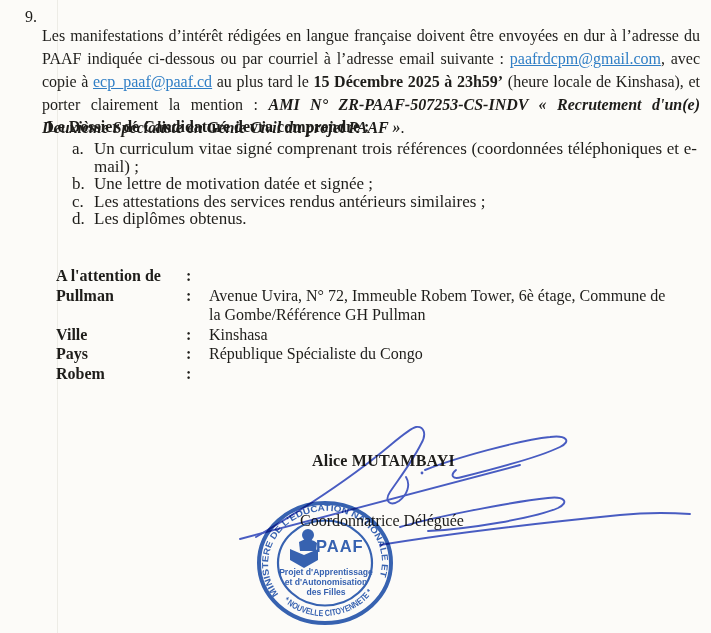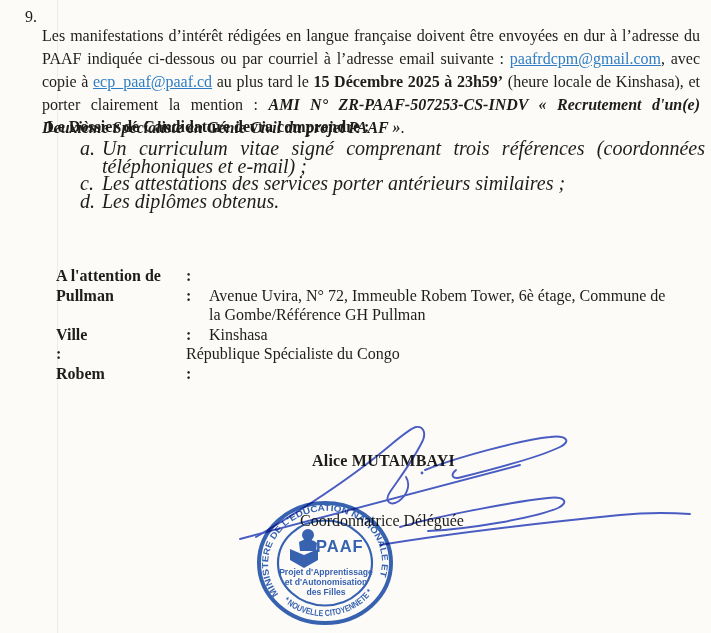--- a/index.html
+++ b/index.html
@@ -17,22 +17,22 @@
   
   .p9num  { position:absolute; left:25px; top:8px; font-size:16px; }
   .p9text { position:absolute; left:42px; top:8px; width:658px;
             font-size:16px; line-height:23px; text-align:justify; }
   .doclink { color:#2f7ec5; text-decoration:underline; cursor:pointer; }
   .bold { font-weight:bold; }
   .boldital { font-weight:bold; font-style:italic; }
 
   
   .dheading { position:absolute; left:47px; top:118px; font-size:16px; font-weight:bold;text-align:center; }
-  .dlist { position:absolute; left:80px; top:140px; width:625px;
-           font-style:italic; font-size:20px; line-height:17.5px; text-align:justify; }
+  .dlist { position:absolute; left:72px; top:140px; width:625px;
+           font-size:17px; line-height:17.5px; text-align:justify; }
   .ditem  { padding-left:22px; }
   .dletter{ display:inline-block; width:22px; margin-left:-22px; }
 
   
   .contact { position:absolute; left:37px; top:266px; width:666px;
              font-size:16px; line-height:19.5px;margin-left:19px; }
   .crow   { display:grid; grid-template-columns:130px 23px auto; align-items:start; }
   .clabel { font-weight:bold; }
   .ccolon { font-weight:bold; }
   .cvalue { width:510px; }
@@ -54,40 +54,42 @@
 
 <div class="page">
   <div class="crease"></div>
 
   <div class="p9num">9.</div>
   <p class="p9text"><span>Les manifestations d’intérêt rédigées en langue française doivent être envoyées en dur à l’adresse du PAAF indiquée ci-dessous ou par courriel à l’adresse email suivante : </span><a class="doclink">paafrdcpm@gmail.com</a><span>, avec copie à </span><a class="doclink">ecp_paaf@paaf.cd</a><span> au plus tard le </span><span class="bold">15 Décembre 2025 à 23h59’</span><span> (heure locale de Kinshasa), et porter clairement la mention : </span><span class="boldital">AMI N° ZR-PAAF-507253-CS-INDV « Recrutement d'un(e) Deuxième Spécialiste en Génie Civil du projet PAAF »</span><span>.</span></p>
 
   <div class="dheading">Le Dossier de Candidature devra comprendre :</div>
   <div class="dlist">
     <div class="ditem"><span class="dletter">a.</span><span>Un curriculum vitae signé comprenant trois références (coordonnées téléphoniques et e-mail) ;</span></div>
-    <div class="ditem"><span class="dletter">c.</span><span>Les attestations des services porter antérieurs similaires ;</span></div>
+    <div class="ditem"><span class="dletter">b.</span><span>Une lettre de motivation datée et signée ;</span></div>
+    <div class="ditem"><span class="dletter">c.</span><span>Les attestations des services rendus antérieurs similaires ;</span></div>
     <div class="ditem"><span class="dletter">d.</span><span>Les diplômes obtenus.</span></div>
   </div>
 
   <div class="contact">
     <div class="crow">
       <span class="clabel">A l'attention de</span>
       <span class="ccolon">:</span>
     </div>
     <div class="crow">
       <span class="clabel">Pullman</span>
       <span class="ccolon">:</span>
       <span class="cvalue narrow">Avenue Uvira, N° 72, Immeuble Robem Tower, 6è étage, Commune de la Gombe/Référence GH Pullman</span>
     </div>
     <div class="crow">
       <span class="clabel">Ville</span>
       <span class="ccolon">:</span>
       <span class="cvalue">Kinshasa</span>
     </div>
     <div class="crow">
+      <span class="clabel">Pays</span>
       <span class="ccolon">:</span>
       <span class="cvalue">République Spécialiste du Congo</span>
     </div>
     <div class="crow">
       <span class="clabel">Robem</span>
       <span class="ccolon">:</span>
     </div>
   </div>
 
   <div class="sig-name">Alice MUTAMBAYI</div>

